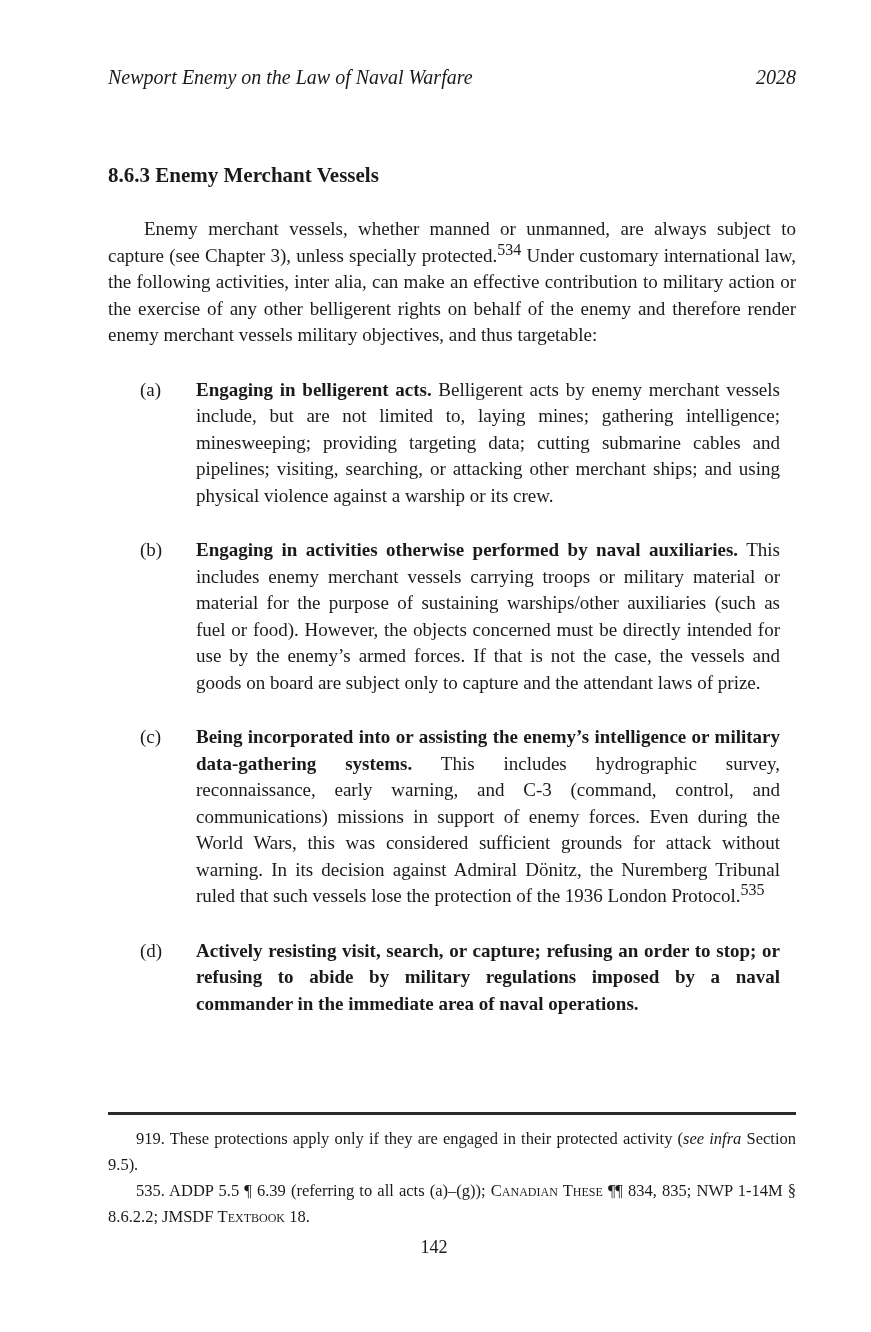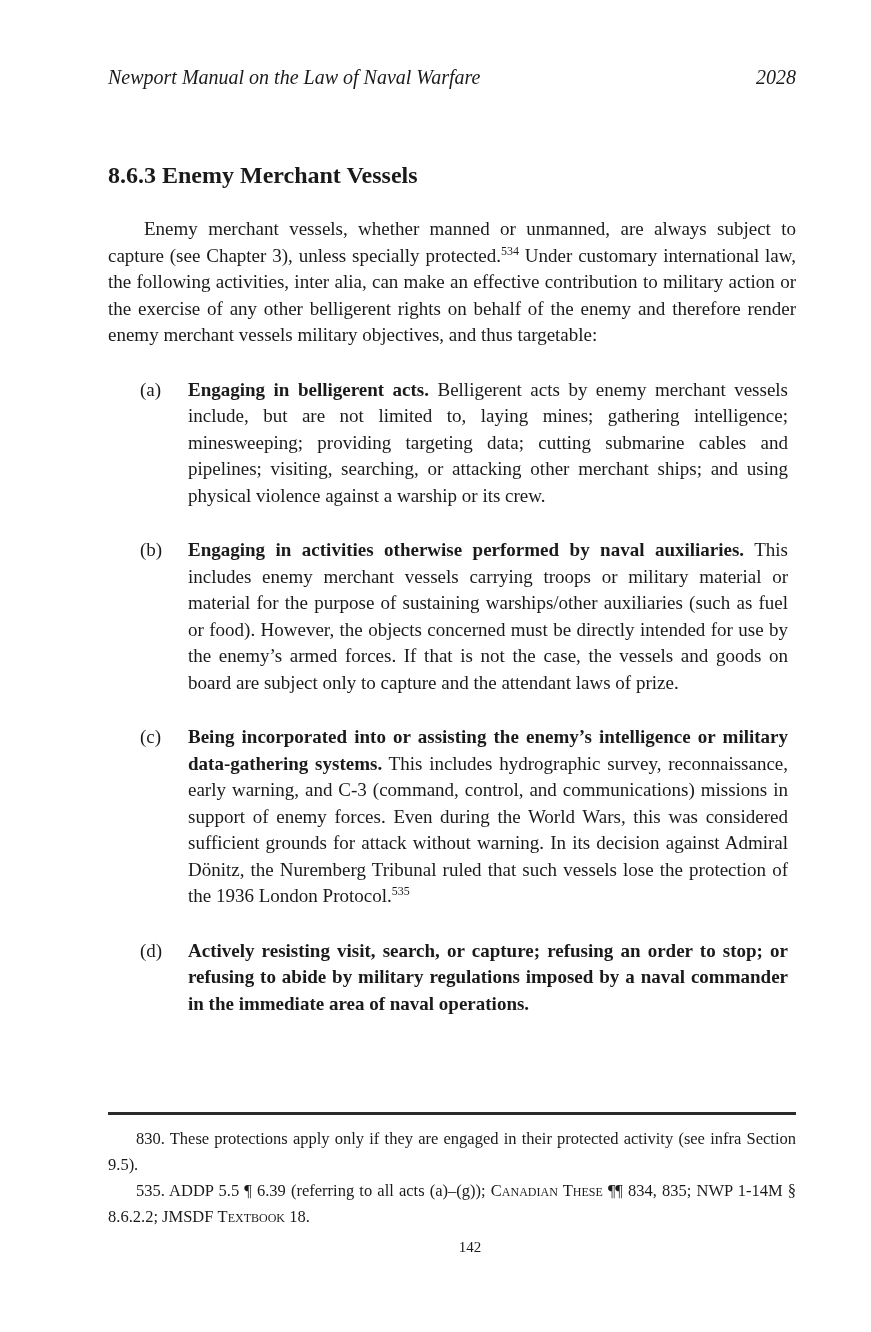--- a/index.html
+++ b/index.html
@@ -25,21 +25,21 @@
   .running-head {
     display: flex;
     justify-content: space-between;
     align-items: baseline;
     font-style: italic;
     font-size: 20px;
     line-height: 26px;
   }
   .section-heading {
     margin: 72px 0 0 0;
-    font-size: 24px;
+    font-size: 21px;
     line-height: 27px;
     font-weight: bold;
     font-style: normal;
   }
   .para {
     font-size: 19px;
     line-height: 26.5px;
     text-align: justify;
     margin: 0;
   }
@@ -51,24 +51,24 @@
     position: relative;
     margin-top: 28px;
     padding-left: 72px;
   }
   .item-label {
     position: absolute;
     left: 32px; top: 0;
     font-size: 19px;
     line-height: 26.5px;
   }
-  .item-body { margin: 8px; }
+  .item-body { margin: 16px; }
   .bold-lead { font-weight: bold; }
   .fnref {
-    font-size: 12px;
+    font-size: 16px;
     line-height: 0;
     vertical-align: super;
   }
   .footnote-rule {
     position: absolute;
     left: 108px; top: 1112px;
     width: 688px; height: 3px;
     background: #2b2b2b;
   }
   .footnotes {
@@ -76,39 +76,39 @@
     left: 108px; top: 1126px;
     width: 688px;
     font-size: 16.5px;
     line-height: 26px;
     text-align: justify;
   }
   .footnote {
     margin: 0;
     text-indent: 28px;
   }
-  .italic-run { }
+  .italic-run { font-style: italic; }
   .smallcaps { font-variant: small-caps; }
   .page-number {
     position: absolute;
-    left: 126px; top: 1235px;
+    left: 90px; top: 1235px;
     width: 688px;
     text-align: center;
-    font-size: 15px;
+    font-size: 18px;
     line-height: 24px;
   }
 </style>
 </head>
 <body>
 
 <div class="page">
   <div class="content">
 
     <div class="running-head">
-      <span>Newport Manual on the Law of Naval Warfare</span>
+      <span>Newport Enemy on the Law of Naval Warfare</span>
       <span>2028</span>
     </div>
 
     <h2 class="section-heading">8.6.3 Enemy Merchant Vessels</h2>
 
     <p class="para intro"><span>Enemy merchant vessels, whether manned or unmanned, are always subject to capture (see Chapter 3), unless specially protected.</span><sup class="fnref">534</sup><span> Under customary international law, the following activities, inter alia, can make an effective contribution to military action or the exercise of any other belligerent rights on behalf of the enemy and therefore render enemy merchant vessels military objectives, and thus targetable:</span></p>
 
     <div class="list-item">
       <span class="item-label">(a)</span>
       <p class="para item-body"><span class="bold-lead">Engaging in belligerent acts.</span><span> Belligerent acts by enemy merchant vessels include, but are not limited to, laying mines; gathering intelligence; minesweeping; providing targeting data; cutting submarine cables and pipelines; visiting, searching, or attacking other merchant ships; and using physical violence against a warship or its crew.</span></p>
@@ -127,18 +127,18 @@
     <div class="list-item">
       <span class="item-label">(d)</span>
       <p class="para item-body"><span class="bold-lead">Actively resisting visit, search, or capture; refusing an order to stop; or refusing to abide by military regulations imposed by a naval commander in the immediate area of naval operations.</span><span></span></p>
     </div>
 
   </div>
 
   <div class="footnote-rule"></div>
 
   <div class="footnotes">
-    <p class="footnote"><span>830. These protections apply only if they are engaged in their protected activity (</span><span class="italic-run">see infra</span><span> Section 9.5).</span></p>
+    <p class="footnote"><span>919. These protections apply only if they are engaged in their protected activity (</span><span class="italic-run">see infra</span><span> Section 9.5).</span></p>
     <p class="footnote"><span>535. ADDP 5.5 ¶ 6.39 (referring to all acts (a)–(g)); </span><span class="smallcaps">Canadian These</span><span> ¶¶ 834, 835; NWP 1-14M § 8.6.2.2; JMSDF </span><span class="smallcaps">Textbook</span><span> 18.</span></p>
   </div>
 
   <div class="page-number">142</div>
 </div>
 
 </body></html>

